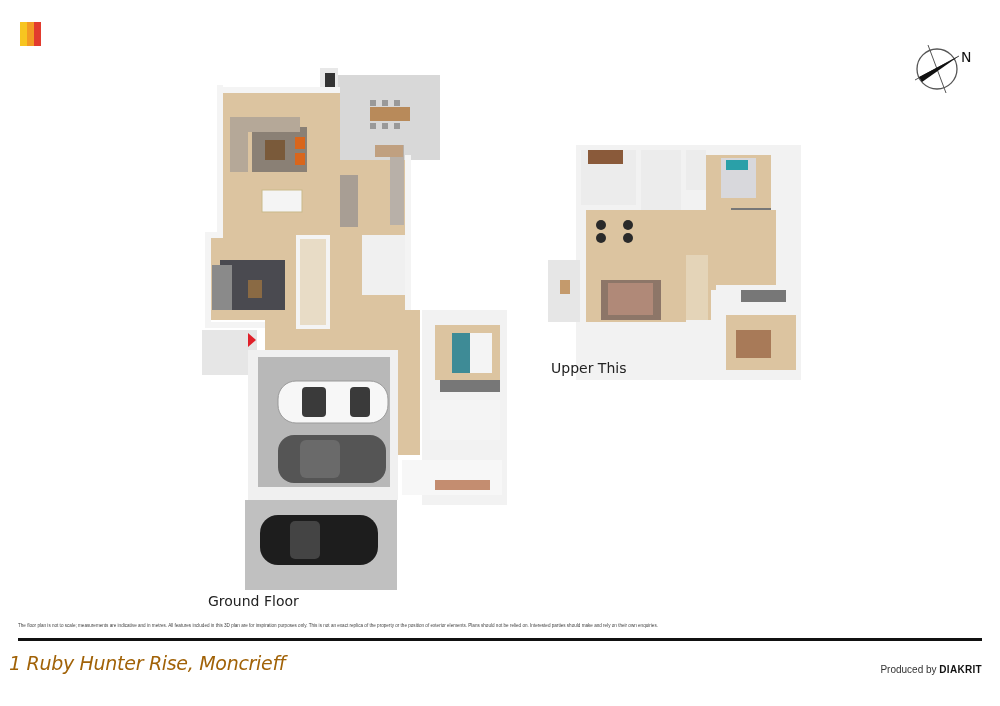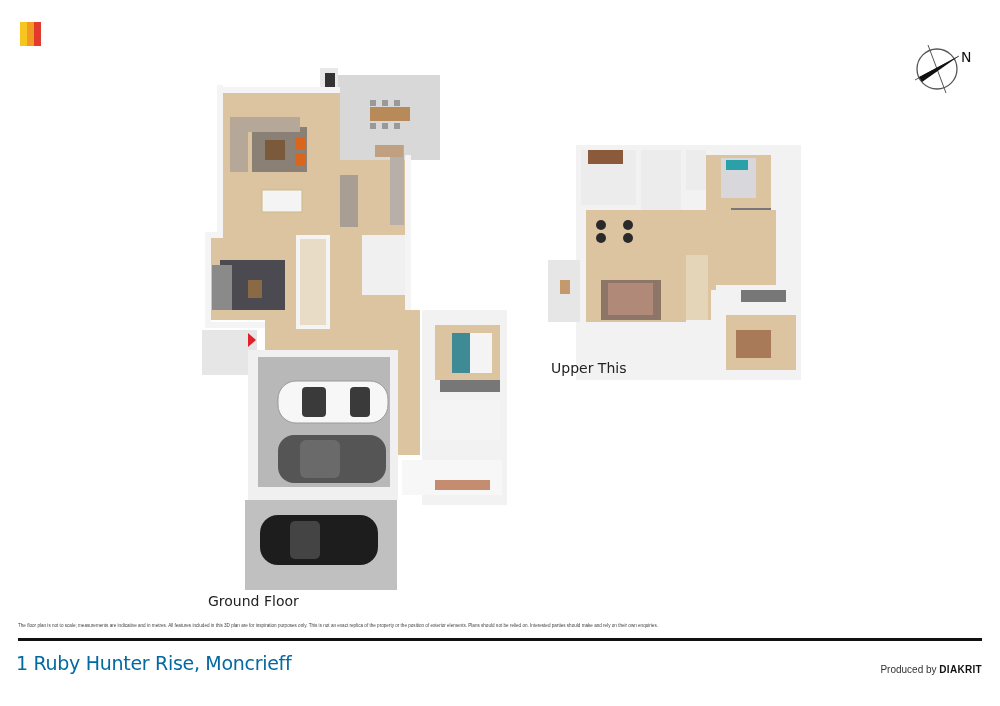--- a/index.html
+++ b/index.html
@@ -7,21 +7,21 @@
   .abs { position:absolute; }
   .logo { left:20px; top:22px; display:flex; align-items:center; gap:7px; }
   .logo-mark { display:flex; height:24px; }
   .logo-mark span { width:7px; height:24px; display:block; }
   .logo-text { font-family:"DejaVu Sans", sans-serif; font-weight:bold; font-size:25px; letter-spacing:-0.5px; color:#111; }
   .compass { left:913px; top:42px; width:60px; height:54px; }
   .plan svg { display:block; }
   .floor-label { font-size:14px; color:#222; font-family:"DejaVu Sans", sans-serif; }
   .disclaimer { left:18px; top:623px; font-size:4.6px; color:#444; white-space:nowrap; }
   .rule { left:18px; top:638px; width:964px; height:3px; background:#111; }
-  .address { left:16px; top:652px; font-size:19px; font-family:"DejaVu Sans", sans-serif; color:#0369a1; letter-spacing:-0.3px; }
+  .address { left:9px; top:652px; font-size:19px; font-family:"DejaVu Sans", sans-serif; color:#a16207; letter-spacing:-0.3px;font-style:italic; }
   .produced { right:18px; top:664px; font-size:10px; color:#333; }
   .produced b { font-weight:bold; color:#111; letter-spacing:0.3px; }
 </style>
 </head>
 <body>
 
 <div class="abs logo">
   <div class="logo-mark">
     <span style="background:#f7c520"></span>
       <span style="background:#f39a23"></span>

